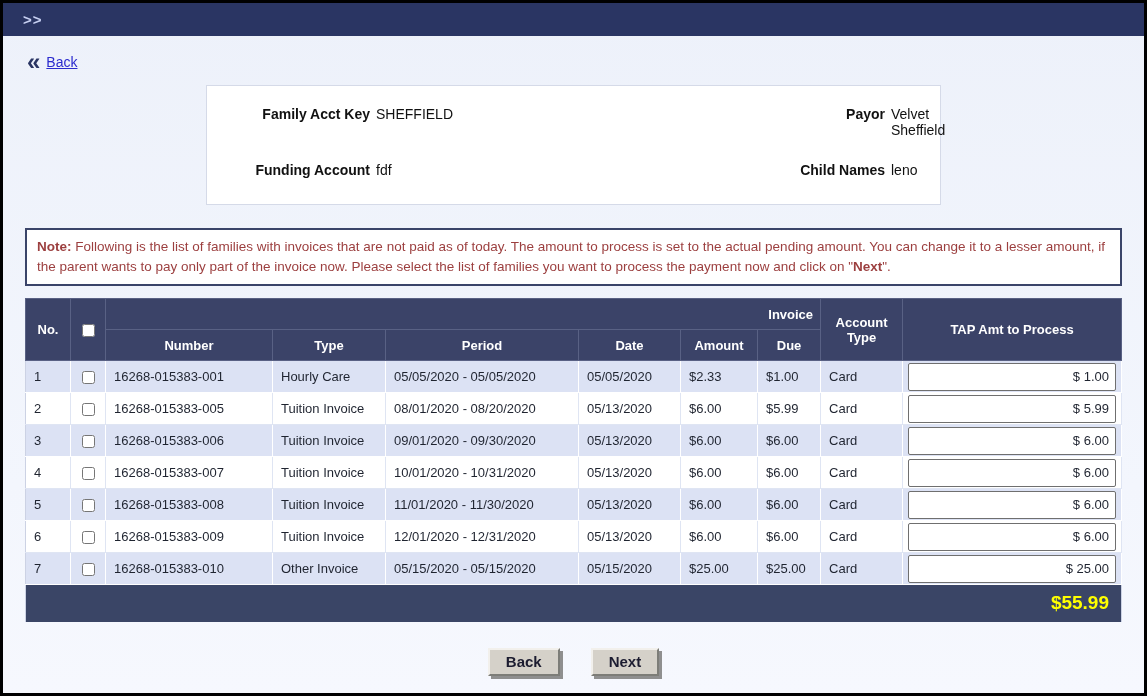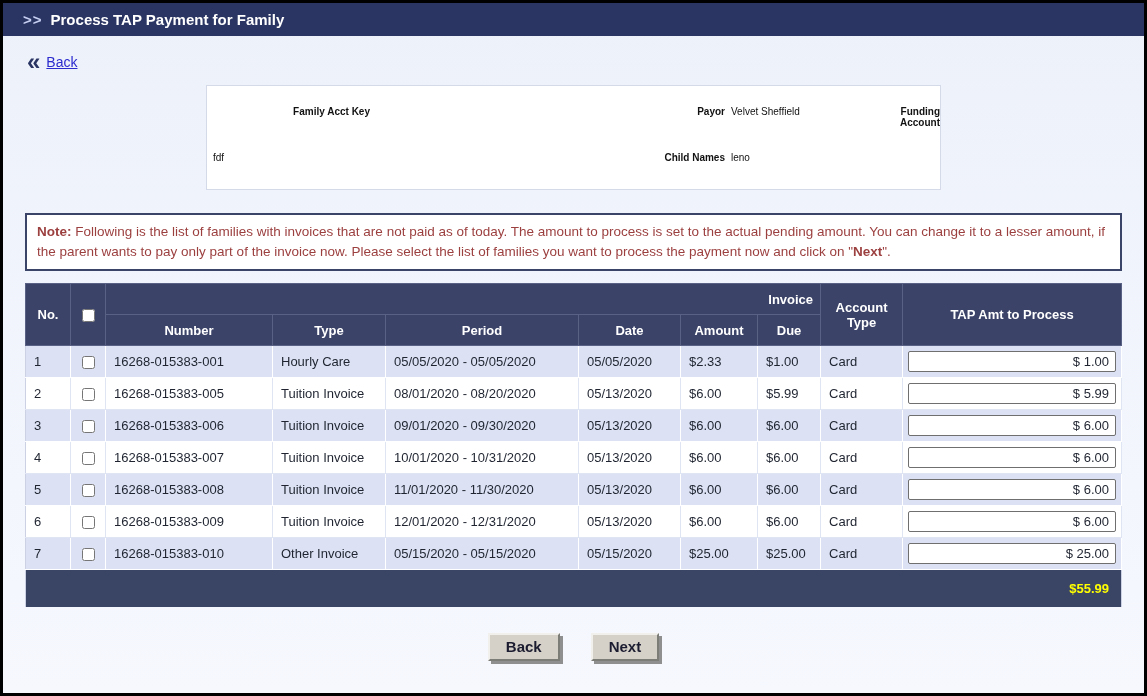--- a/index.html
+++ b/index.html
@@ -44,21 +44,21 @@
   
   .info-box {
     width: 735px;
     margin: 14px auto 0 auto;
     background: #fff;
     border: 1px solid #d5dae8;
     padding: 20px 0 26px 0;
     display: grid;
     grid-template-columns: 163px 355px 160px 1fr;
     row-gap: 24px;
-    font-size: 10px;
+    font-size: 14px;
     color: #111;
   }
   .info-label { font-weight: bold; text-align: right; }
   .info-value { text-align: left; padding-left: 6px; }
 
   
   .note-box {
     margin: 23px 22px 12px 22px;
     background: #fff;
     border: 2px solid #3a4469;
@@ -97,35 +97,35 @@
     color: #1f2430;
     vertical-align: middle;
     overflow: hidden; white-space: nowrap;
   }
   tr.row-odd  td { background: #dce2f4; border-right: 1px solid #ffffff; border-bottom: 1px solid #ffffff; }
   tr.row-even td { background: #ffffff; border-right: 1px solid #dfe5f3; border-bottom: 1px solid #dfe5f3; }
   td.c-cb, th.th-cb { text-align: center; padding: 0; }
   td.c-amount, td.c-due { text-align: left; }
   td.c-tap { padding: 0 5px; }
   .tap-input {
-    width: 100%; height: 21px;
+    width: 100%; height: 28px;
     border: 1px solid #6f6f6f; border-radius: 2px;
     font-family: "Liberation Sans", "DejaVu Sans", sans-serif;
     font-size: 13px; color: #1f2430;
     text-align: right; padding: 0 6px;
     background: #fff; outline: none;
   }
   input.cb { width: 13px; height: 13px; margin: 0; vertical-align: middle; }
   tfoot td {
     background: #3a4566;
     height: 37px;
     border: none;
   }
   td.total-cell {
-    color: #ffff00; font-weight: bold; font-size: 13px;
+    color: #ffff00; font-weight: bold; font-size: 19px;
     text-align: right; padding-right: 12px;
   }
 
   
   .button-row {
     margin-top: 26px;
     display: flex; justify-content: center; gap: 31px;
   }
   .btn {
     min-width: 66px;
@@ -142,30 +142,30 @@
     cursor: pointer;
   }
 </style>
 </head>
 <body>
 
 <div class="page">
 
   <div class="title-bar">
     <span class="chev">&gt;&gt;</span>
-    <span>Process TAP Payment for Family</span>
   </div>
 
   <div class="back-row">
     <span class="back-icon">«</span>
     <a class="back-link">Back</a>
   </div>
 
   <div class="info-box">
     <div class="info-label">Family Acct Key</div>
+    <div class="info-value">SHEFFIELD</div>
     <div class="info-label">Payor</div>
     <div class="info-value">Velvet Sheffield</div>
     <div class="info-label">Funding Account</div>
     <div class="info-value">fdf</div>
     <div class="info-label">Child Names</div>
     <div class="info-value">leno</div>
   </div>
 
   <div class="note-box"><b>Note:</b><span> Following is the list of families with invoices that are not paid as of today. The amount to process is set to the actual pending amount. You can change it to a lesser amount, if the parent wants to pay only part of the invoice now. Please select the list of families you want to process the payment now and click on "</span><b>Next</b><span>".</span></div>
 

